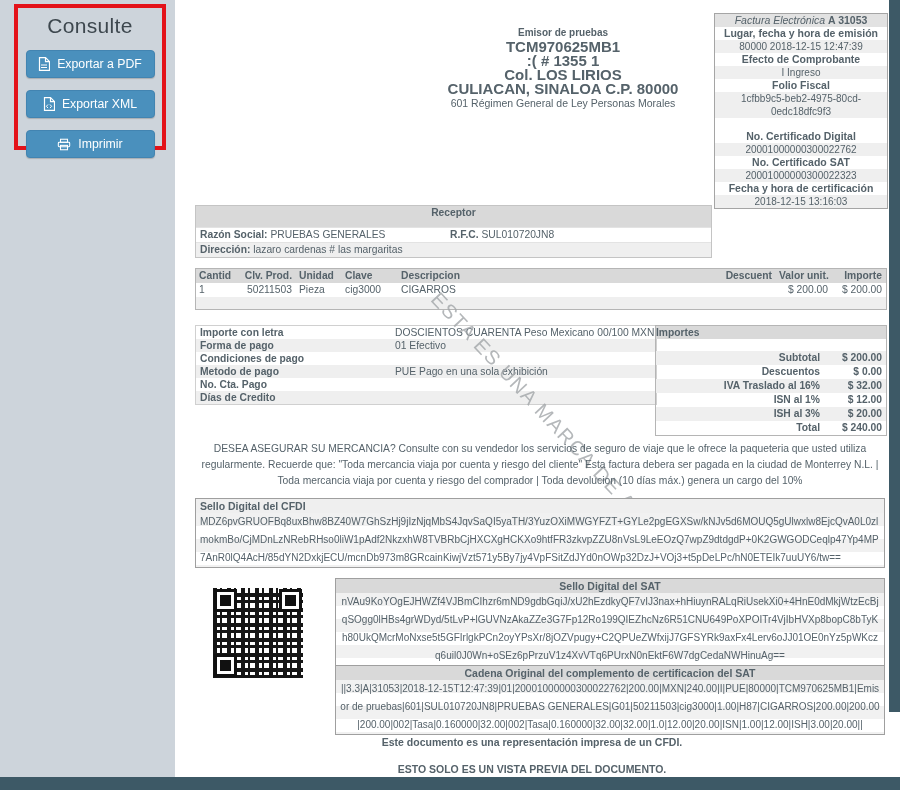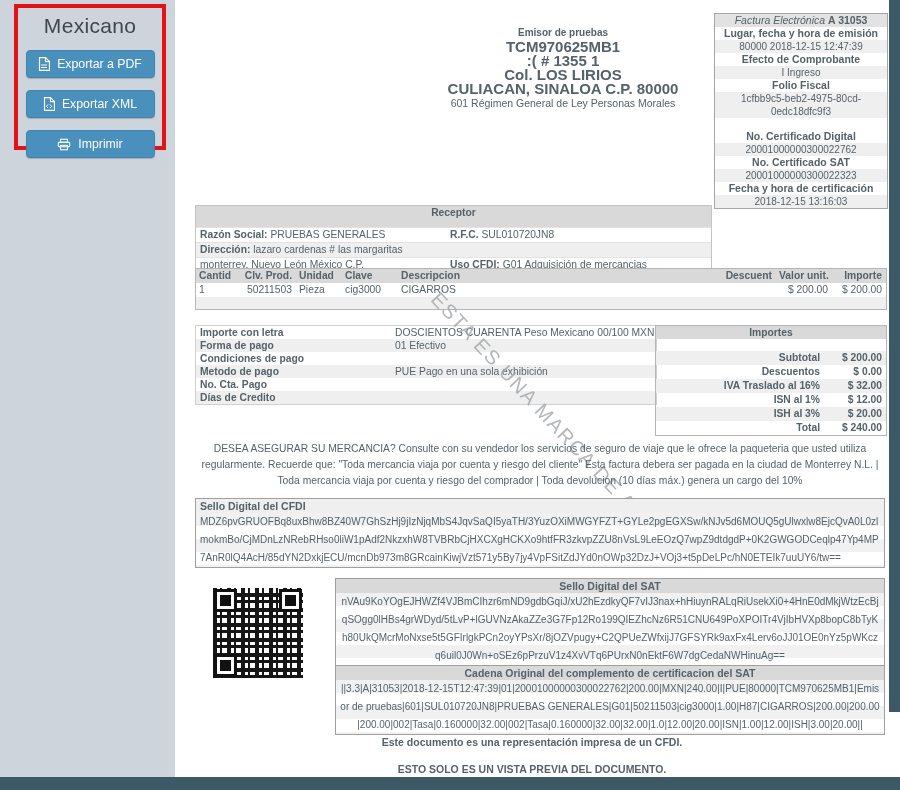--- a/index.html
+++ b/index.html
@@ -44,21 +44,21 @@
   .irow .num{text-align:right;padding-right:4px}
   .irow>div{padding-left:3px;white-space:nowrap;overflow:hidden}
   .ifill{height:12px;background:#efefef}
 
   .pay{left:20px;top:325px;width:460px;border:1px solid #d0d0d0;font-size:10.3px}
   .prow{display:grid;grid-template-columns:195px 1fr;height:13px;line-height:13px;padding-left:4px}
   .prow:nth-child(even){background:#efefef}
   .prow .pl{font-weight:bold}
 
   .importes{left:480px;top:325px;width:230px;border:1px solid #b5b5b5;font-size:10.3px}
-  .importes .hdr{background:#d9d9d9;font-weight:bold;text-align:center;height:13px;line-height:13px}
+  .importes .hdr{background:#d9d9d9;font-weight:bold;text-align:left;height:13px;line-height:13px}
   .importes .sp{height:12px}
   .mrow{display:grid;grid-template-columns:1fr 66px;height:14px;line-height:14px}
   .mrow:nth-child(odd){background:#efefef}
   .mrow .lab{font-weight:bold;text-align:right}
   .mrow .val{font-weight:bold;text-align:right;padding-right:4px}
 
   .watermark{left:268px;top:288px;transform:rotate(47deg);transform-origin:0 0;font-size:20px;
              color:#a2a6a9;letter-spacing:1.5px;white-space:nowrap;opacity:.8;pointer-events:none}
 
   .notice{left:20px;top:441px;width:690px;text-align:center;font-size:10.3px;line-height:16px}
@@ -89,21 +89,21 @@
 
   
   .vscroll{position:absolute;left:889px;top:0;width:11px;height:712px;background:#3d5966}
   .hscroll{position:absolute;left:0;top:777px;width:900px;height:13px;background:#3d5966}
 </style>
 </head>
 <body>
 
 <div class="sidebar">
   <div class="actions">
-    <div class="actions-title">Mexicano</div>
+    <div class="actions-title">Consulte</div>
 
     <div class="btn">
       <svg width="12" height="14" viewBox="0 0 12 14">
         <path d="M1.5 .7 h6 l4 4 v8.6 h-10 z" fill="none" stroke="#fff" stroke-width="1.2"></path>
         <path d="M7.5 .7 v4 h4" fill="none" stroke="#fff" stroke-width="1.2"></path>
         <path d="M3 8 h6 M3 10.5 h6" stroke="#fff" stroke-width="1"></path>
       </svg>
       <span>Exportar a PDF</span>
     </div>
 
@@ -167,27 +167,20 @@
       </div>
       <div>
         <span class="b">R.F.C.</span>
         <span>SUL010720JN8</span>
       </div>
     </div>
     <div class="rrow full alt">
       <span class="b">Dirección:</span>
       <span>lazaro cardenas # las margaritas</span>
     </div>
-    <div class="rrow">
-      <div>monterrey, Nuevo León México C.P.</div>
-      <div>
-        <span class="b">Uso CFDI:</span>
-        <span>G01 Adquisición de mercancias</span>
-      </div>
-    </div>
   </div>
 
   <div class="abs items">
     <div class="irow head">
       <div>Cantid</div>
       <div class="num">Clv. Prod.</div>
       <div>Unidad</div>
       <div>Clave</div>
       <div>Descripcion</div>
       <div class="num">Descuent</div>

